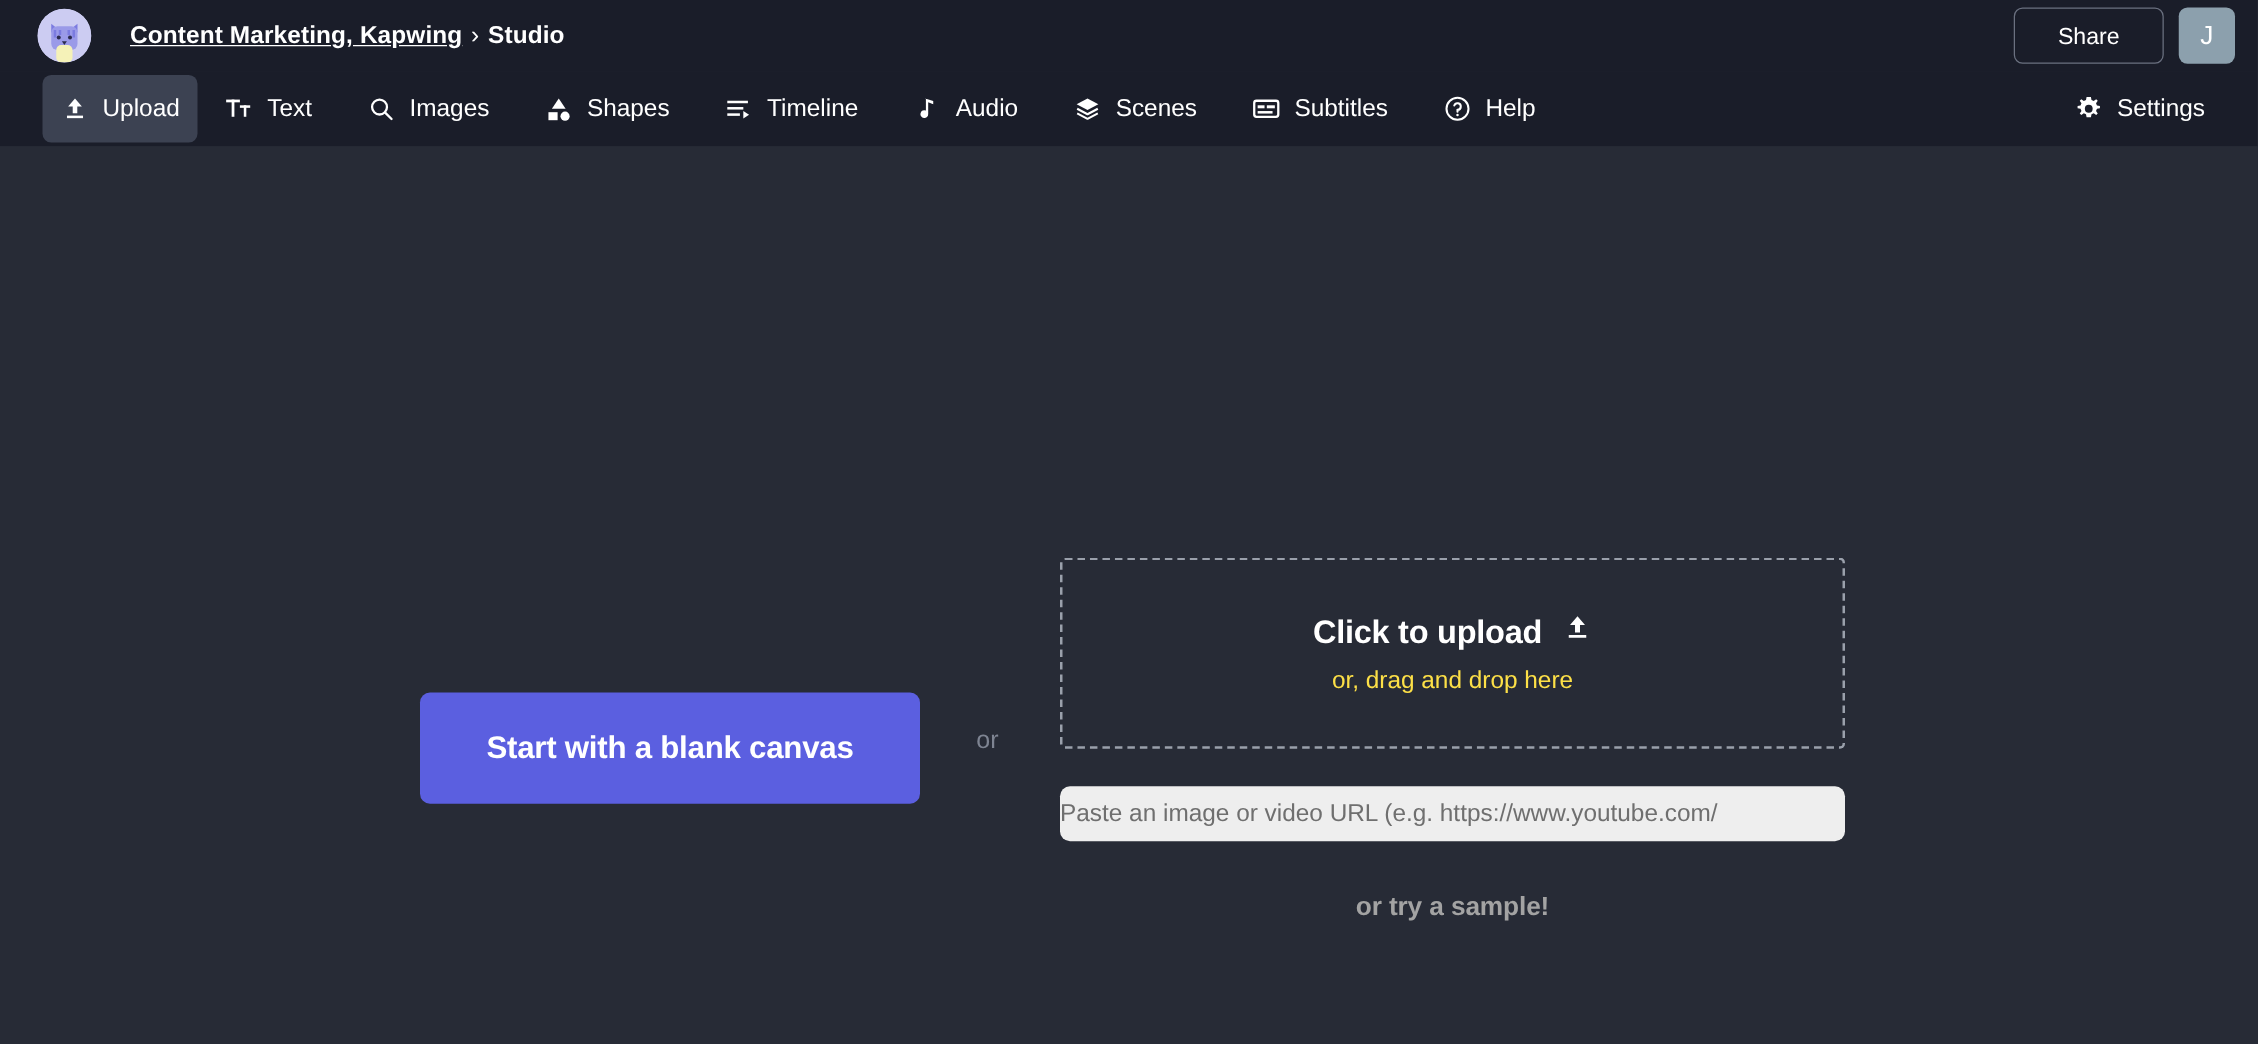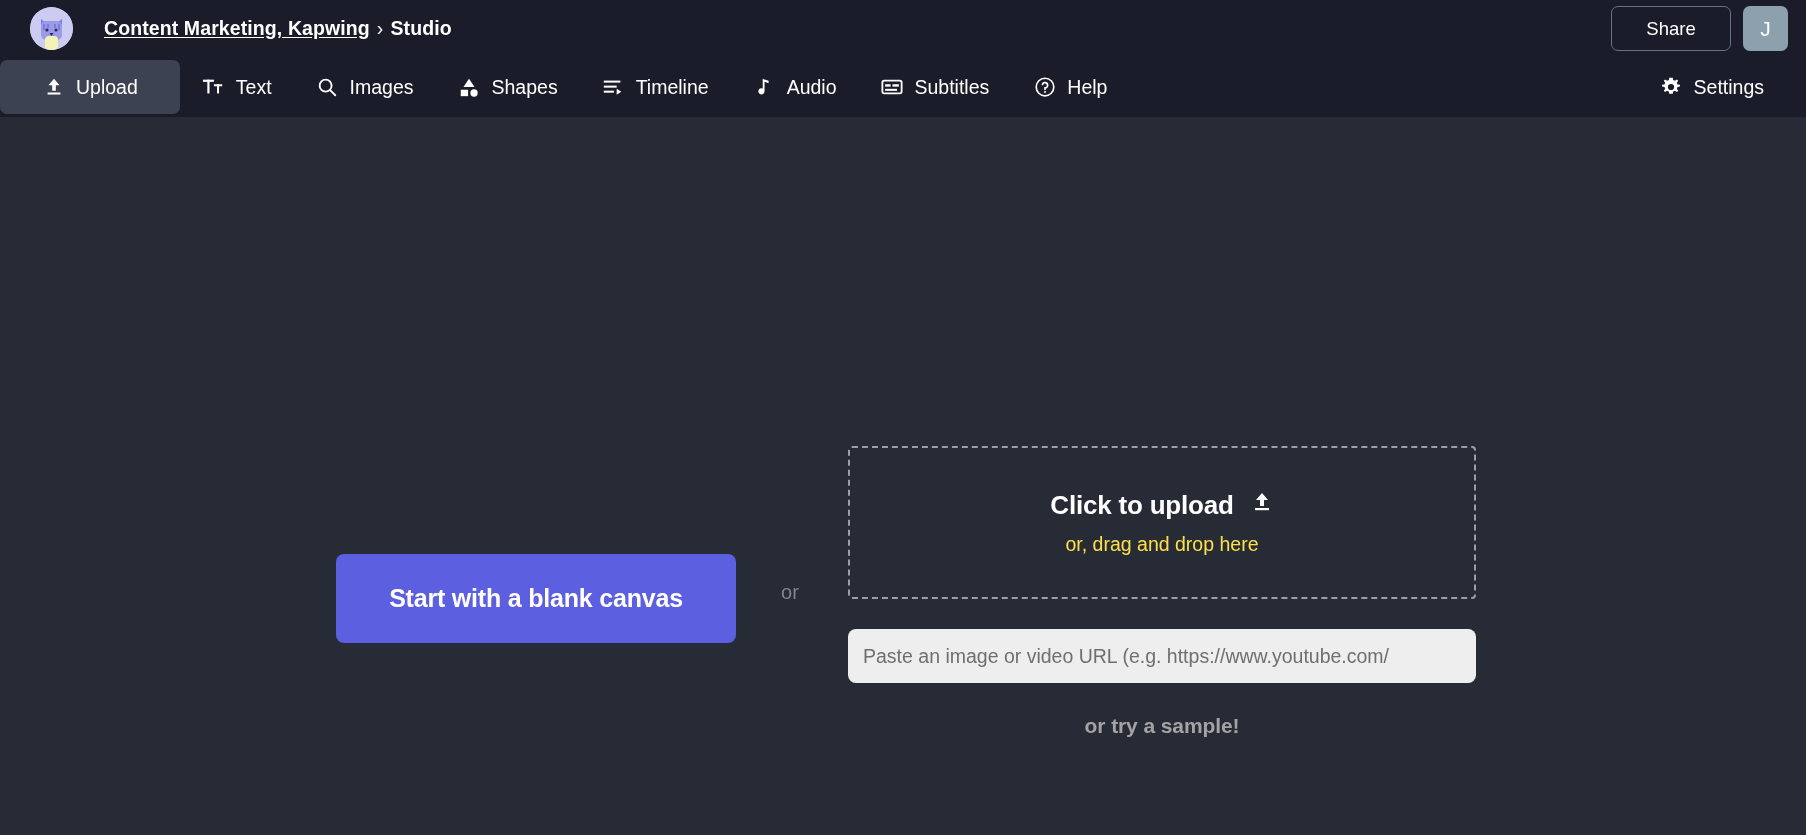--- a/index.html
+++ b/index.html
@@ -102,21 +102,22 @@
     color: #ffffff;
     font-size: 19.5px;
     cursor: pointer;
     white-space: nowrap;
     border-radius: 7px;
     margin: 3px 0;
     height: 54px;
   }
   .tool-item.active {
     background: #3c4252;
-    padding: 0 42px;
+    padding: 0 14px;
+    margin-left: 34px;
   }
   .tool-item .ic { display: flex; align-items: center; justify-content: center; width: 23px; height: 23px; flex: none; }
   .toolbar-spacer { flex: 1 1 auto; }
   .tool-item.settings { margin-right: 20px; }
 
   
   .main {
     position: absolute;
     top: 117px; left: 0;
     width: 1806px;
@@ -165,25 +166,25 @@
     color: #ffffff;
     font-size: 26px;
     font-weight: bold;
     letter-spacing: -0.2px;
   }
   .dz-line2 { color: #fde047; font-size: 19.5px; }
 
   .url-input {
     position: absolute;
     left: 848px; top: 512px;
-    width: 628px; height: 54px;
+    width: 628px; height: 44px;
     background: #eeeeee;
     border: none;
     border-radius: 8px;
-    padding: 0 15px;
+    padding: 0 0;
     font-size: 19.5px;
     font-family: "Liberation Sans", sans-serif;
     color: #333;
   }
   .url-input::placeholder { color: #6f6f6f; opacity: 1; }
 
   .try-sample {
     position: absolute;
     left: 848px; top: 597px;
     width: 628px;
@@ -288,20 +289,30 @@
 
   <div class="tool-item">
     <span class="ic">
       <svg width="22" height="22" viewBox="0 0 24 24" fill="#fff">
           <path d="M10 3 L17 5.2 V8 L12.6 6.4 V16.5 A3.4 3.4 0 1 1 10.6 13.6 V3 Z"></path>
         </svg>
     </span>
     <span>Audio</span>
   </div>
 
+  <div class="tool-item">
+    <span class="ic">
+      <svg width="22" height="22" viewBox="0 0 24 24" fill="none" stroke="#fff" stroke-width="1.8" stroke-linejoin="round">
+          <path d="M12 3 L21.5 8 L12 13 L2.5 8 Z" fill="#fff" stroke="none"></path>
+          <path d="M3 12 L12 16.8 L21 12"></path>
+          <path d="M3 16 L12 20.8 L21 16"></path>
+        </svg>
+    </span>
+    <span>Scenes</span>
+  </div>
 
   <div class="tool-item">
     <span class="ic">
       <svg width="22" height="22" viewBox="0 0 24 24">
           <rect x="1.5" y="5" width="21" height="14" rx="2" fill="none" stroke="#fff" stroke-width="2"></rect>
           <rect x="4.5" y="9" width="6" height="2.6" fill="#fff"></rect>
           <rect x="12.5" y="9" width="7" height="2.6" fill="#fff"></rect>
           <rect x="4.5" y="14" width="13" height="2.2" fill="#fff"></rect>
         </svg>
     </span>

